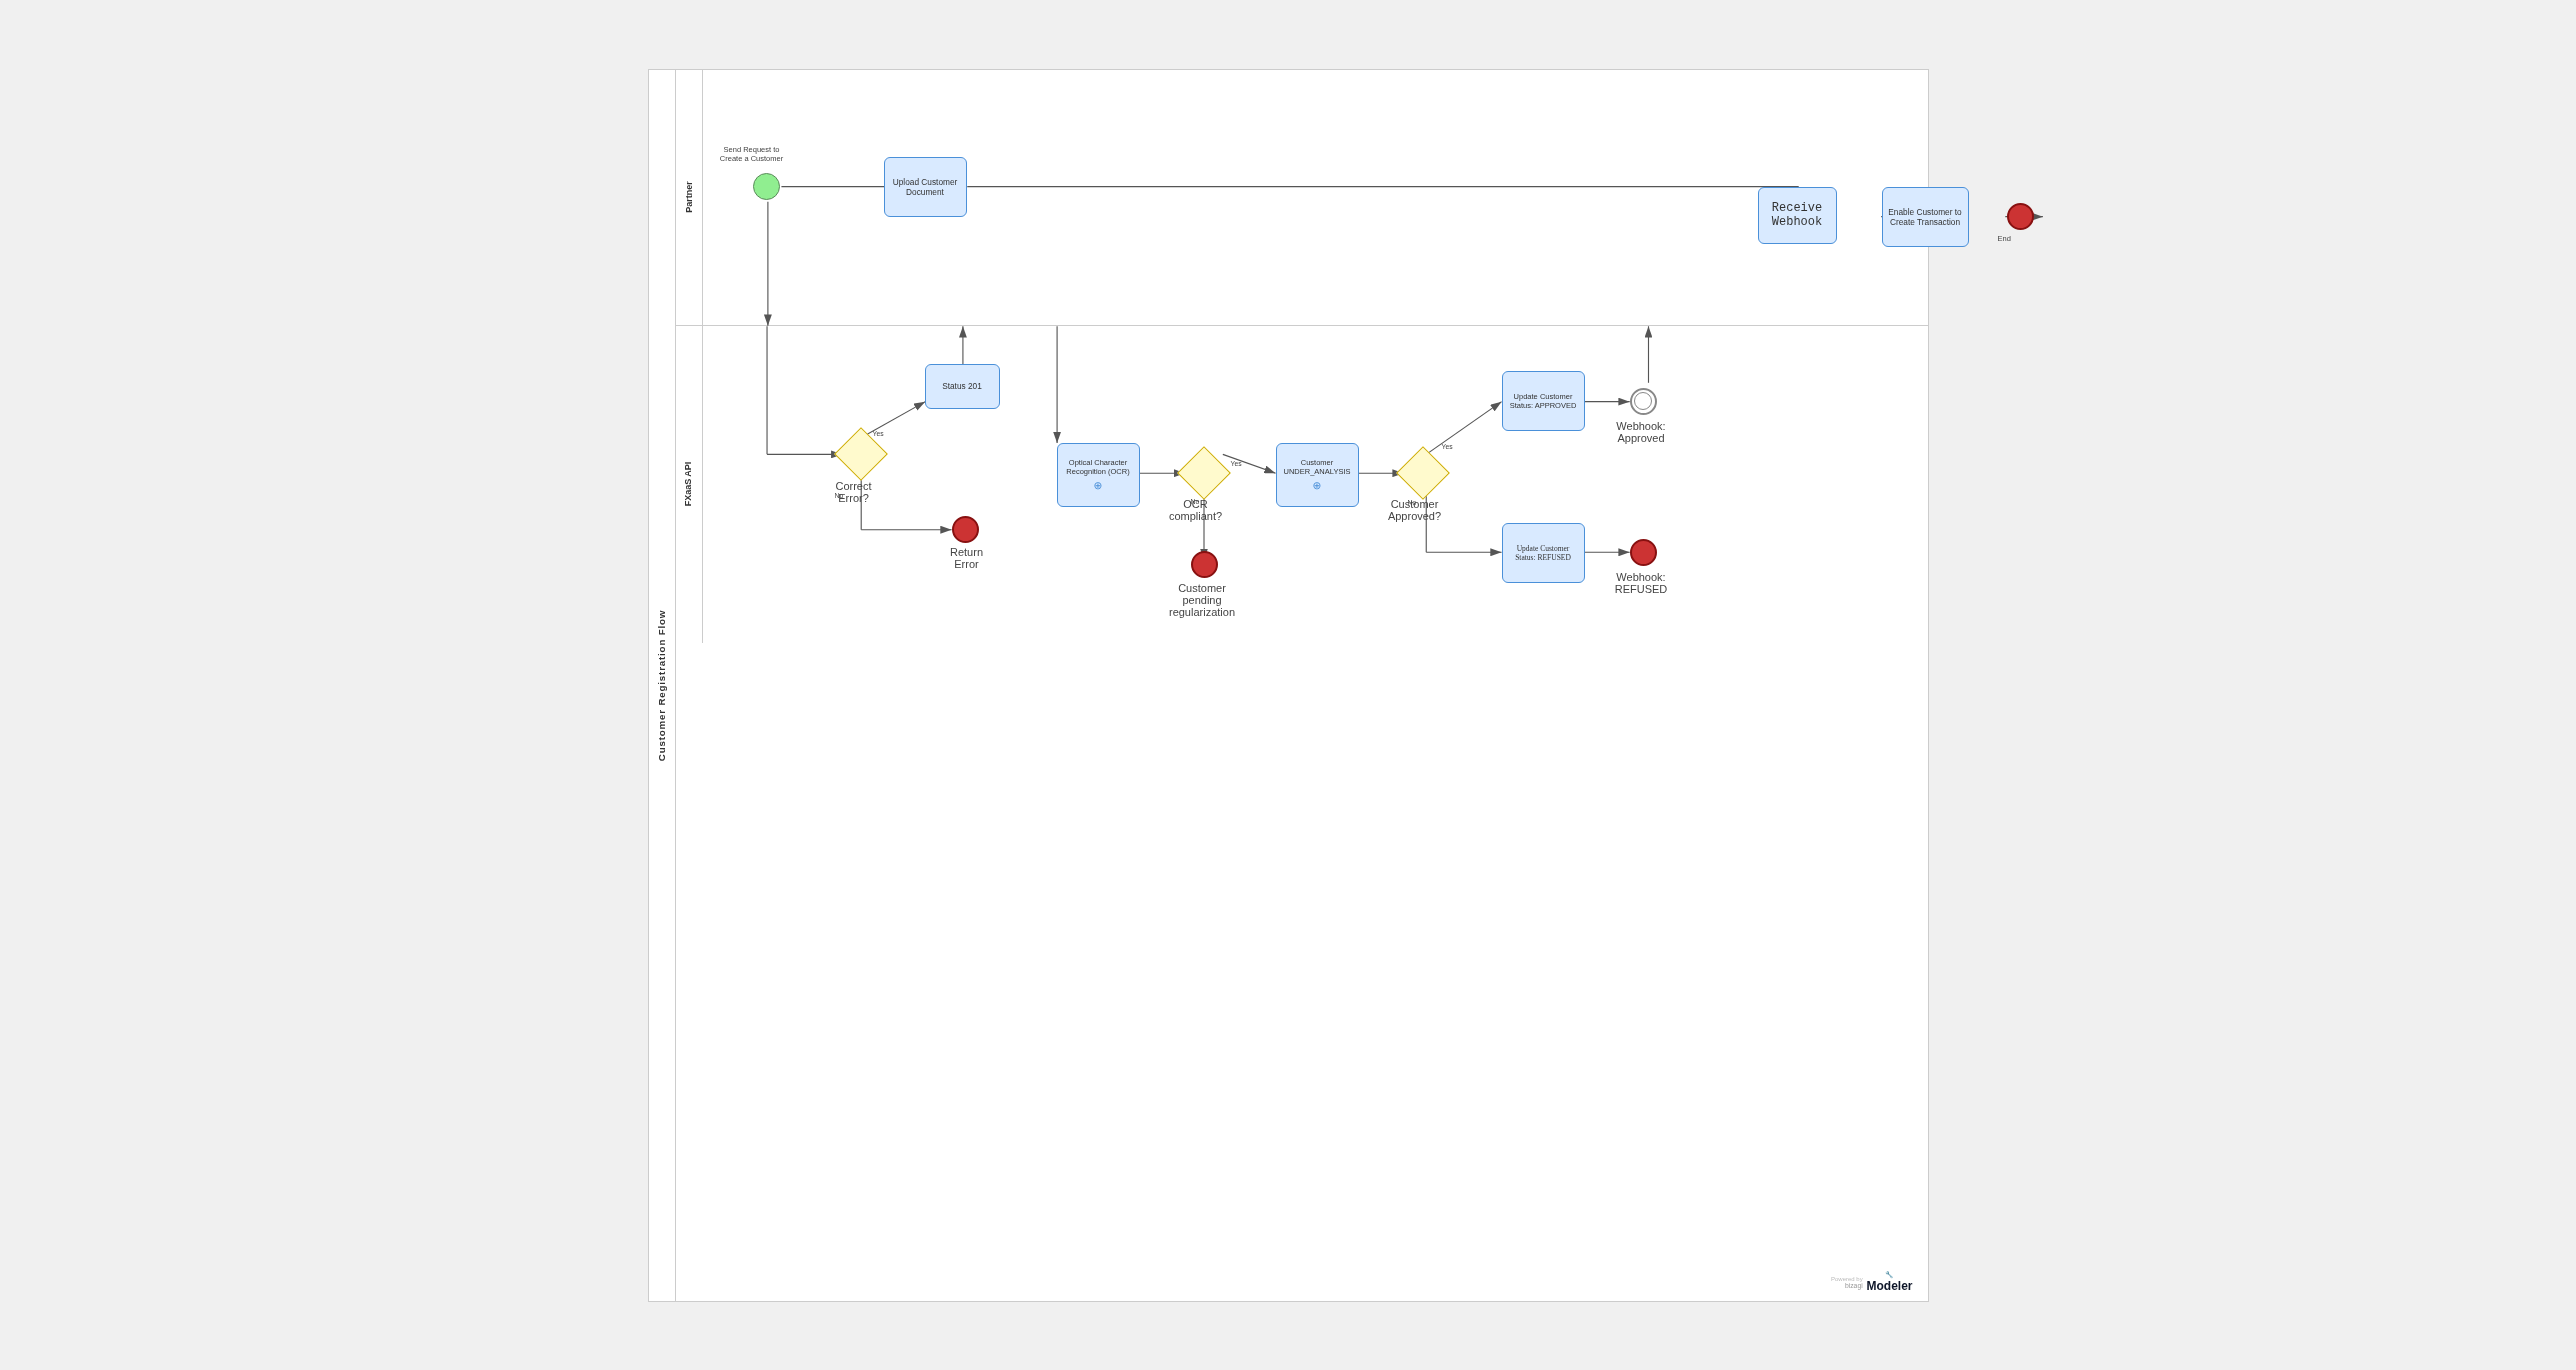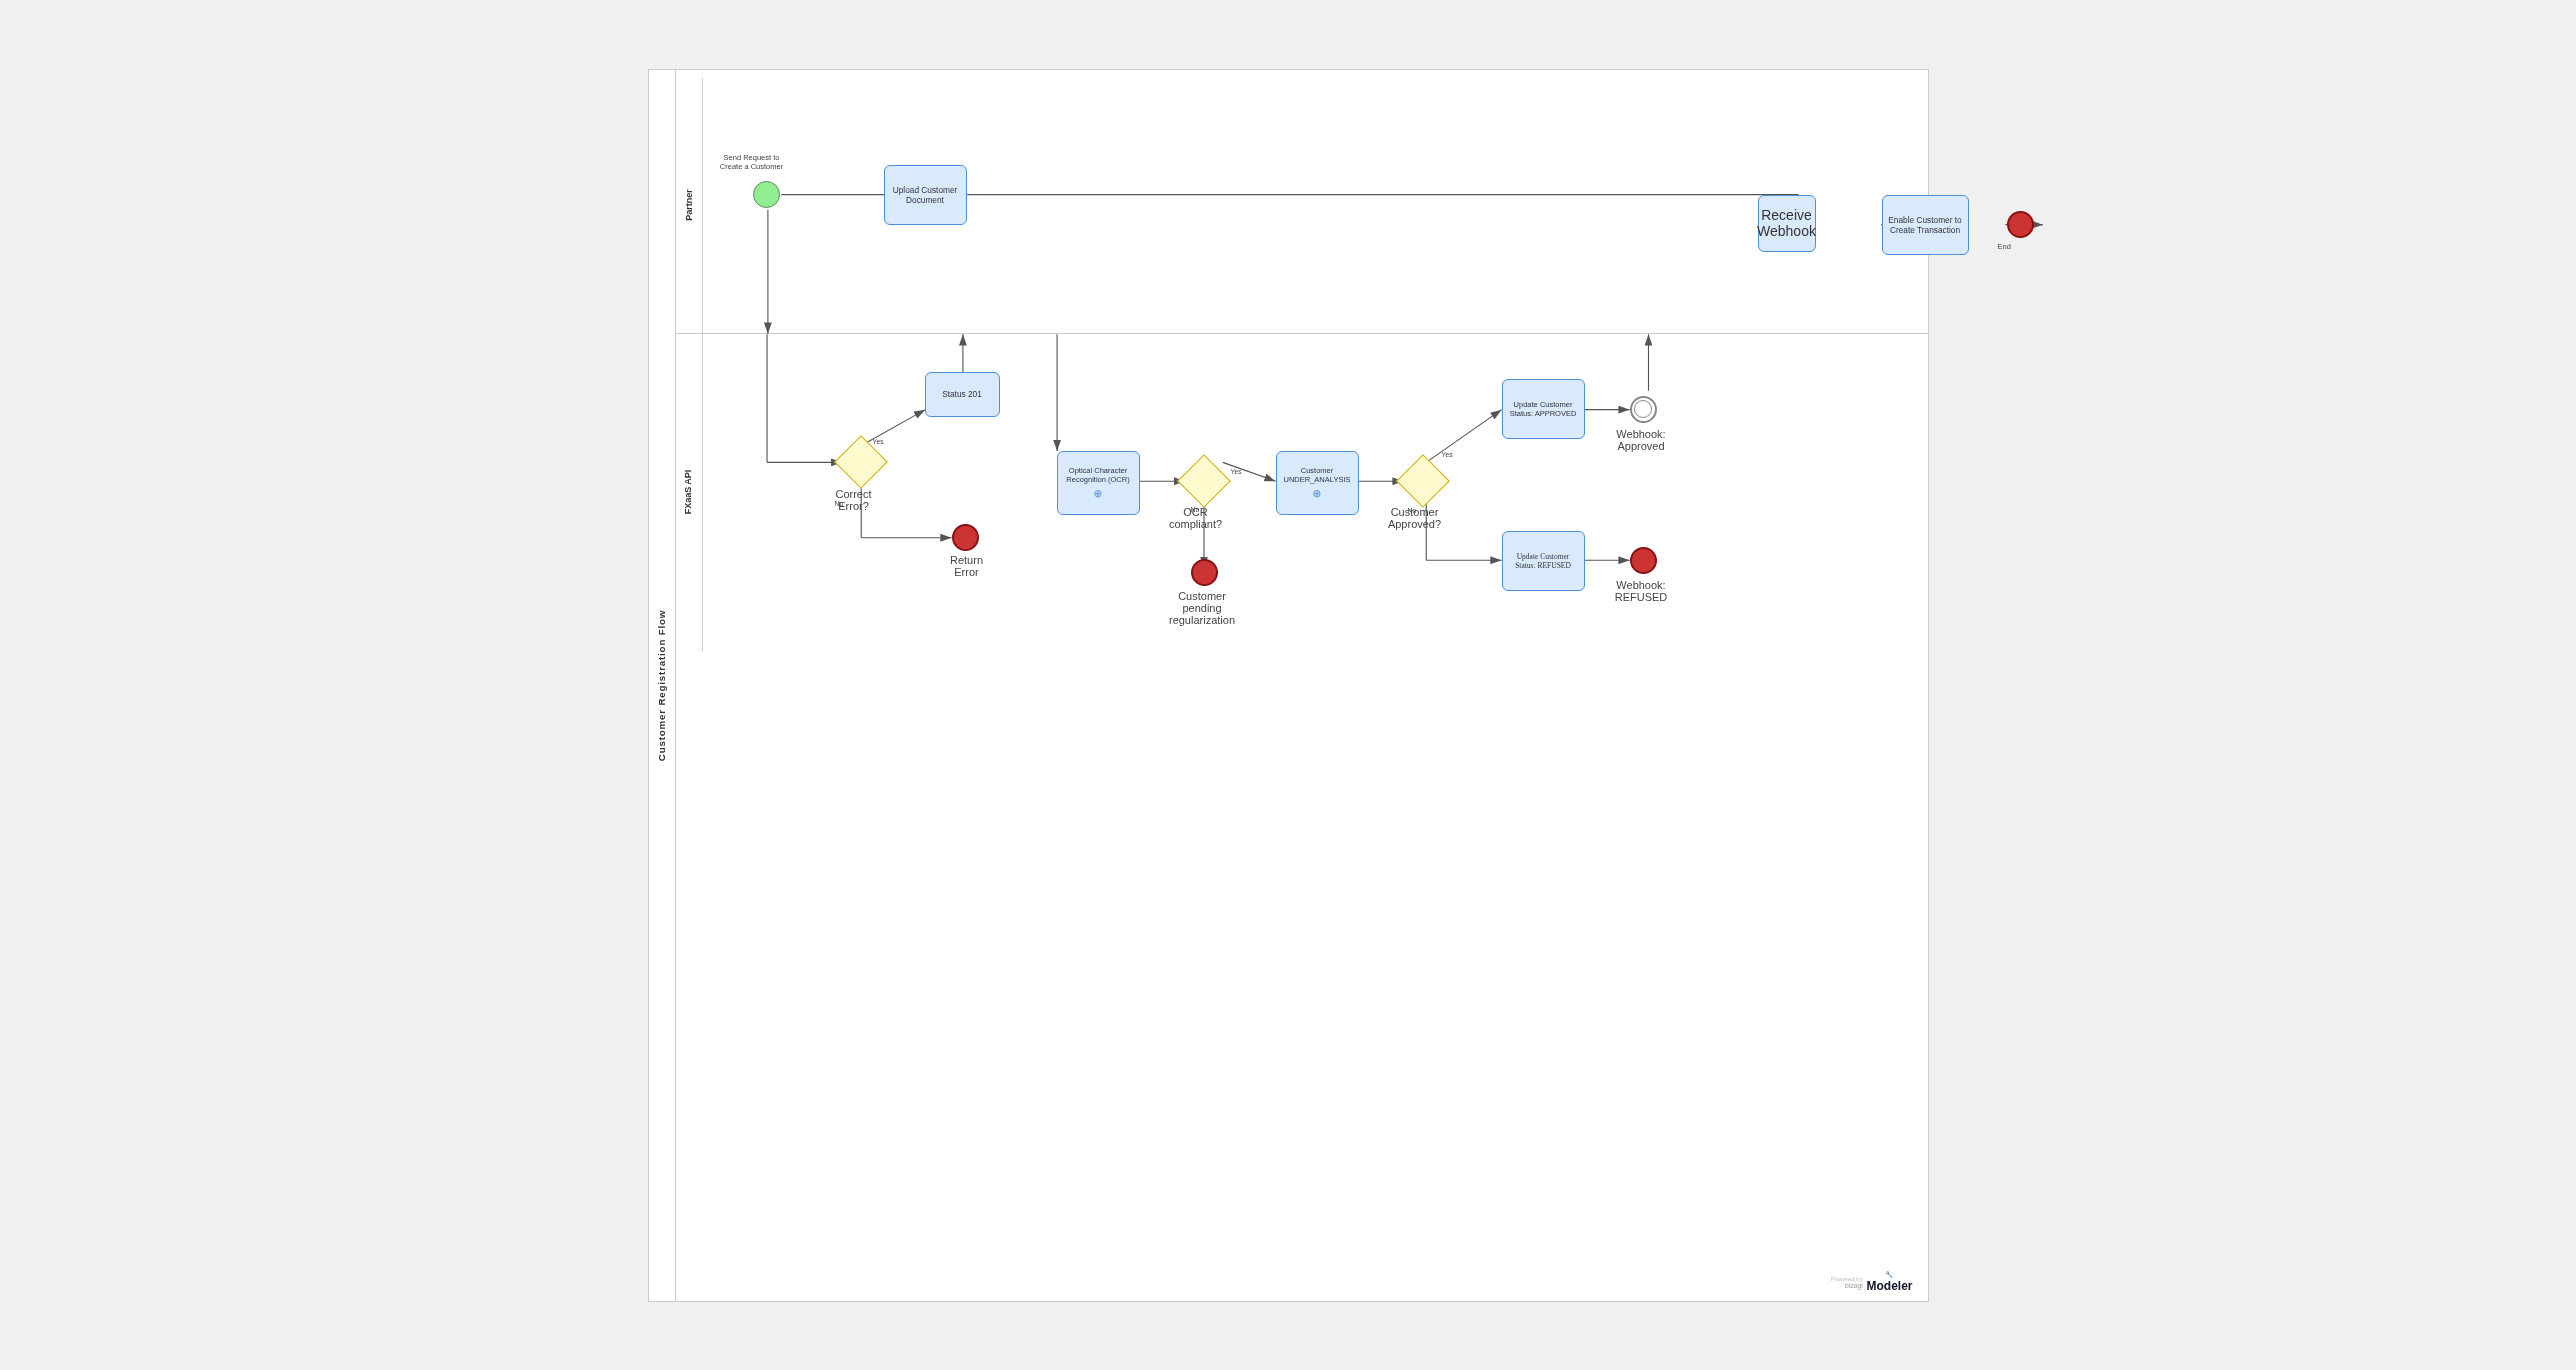--- a/index.html
+++ b/index.html
@@ -71,21 +71,20 @@
       font-weight: bold;
       color: #333;
     }
     .lane-content {
       flex: 1;
       position: relative;
       overflow: visible;
     }
     .lane-partner {
       height: 256px;
-      margin-top: 8px;
     }
     .lane-fxaas {
       height: 317px;
     }
     
     .bpmn-element {
       position: absolute;
       display: flex;
       align-items: center;
       justify-content: center;
@@ -205,21 +204,21 @@
           <div class="start-event"></div>
         </div>
         <div class="label-text" style="left:15px; top:75px; width:68px; font-size:7.5px; text-align:center;">
           <span>Send Request to Create a Customer</span>
         </div>
 
         <div class="task-box" style="left:181px; top:87px; font-size:8.3px;">
           <span>Upload Customer Document</span>
         </div>
 
-        <div class="task-box" style="left:1055px; top:117px; font-size:14px; width:58px; height:57px;">
+        <div class="task-box" style="left:1055px; top:117px; font-size:12px; width:79px; height:57px;font-family:Liberation Mono, monospace;">
           <span>Receive Webhook</span>
         </div>
 
         <div class="task-box" style="left:1179px; top:117px; font-size:8.3px; width:87px; height:60px;">
           <span>Enable Customer to Create Transaction</span>
         </div>
 
         <div class="bpmn-element" style="left:1304px; top:133px;">
           <div class="end-event"></div>
         </div>

